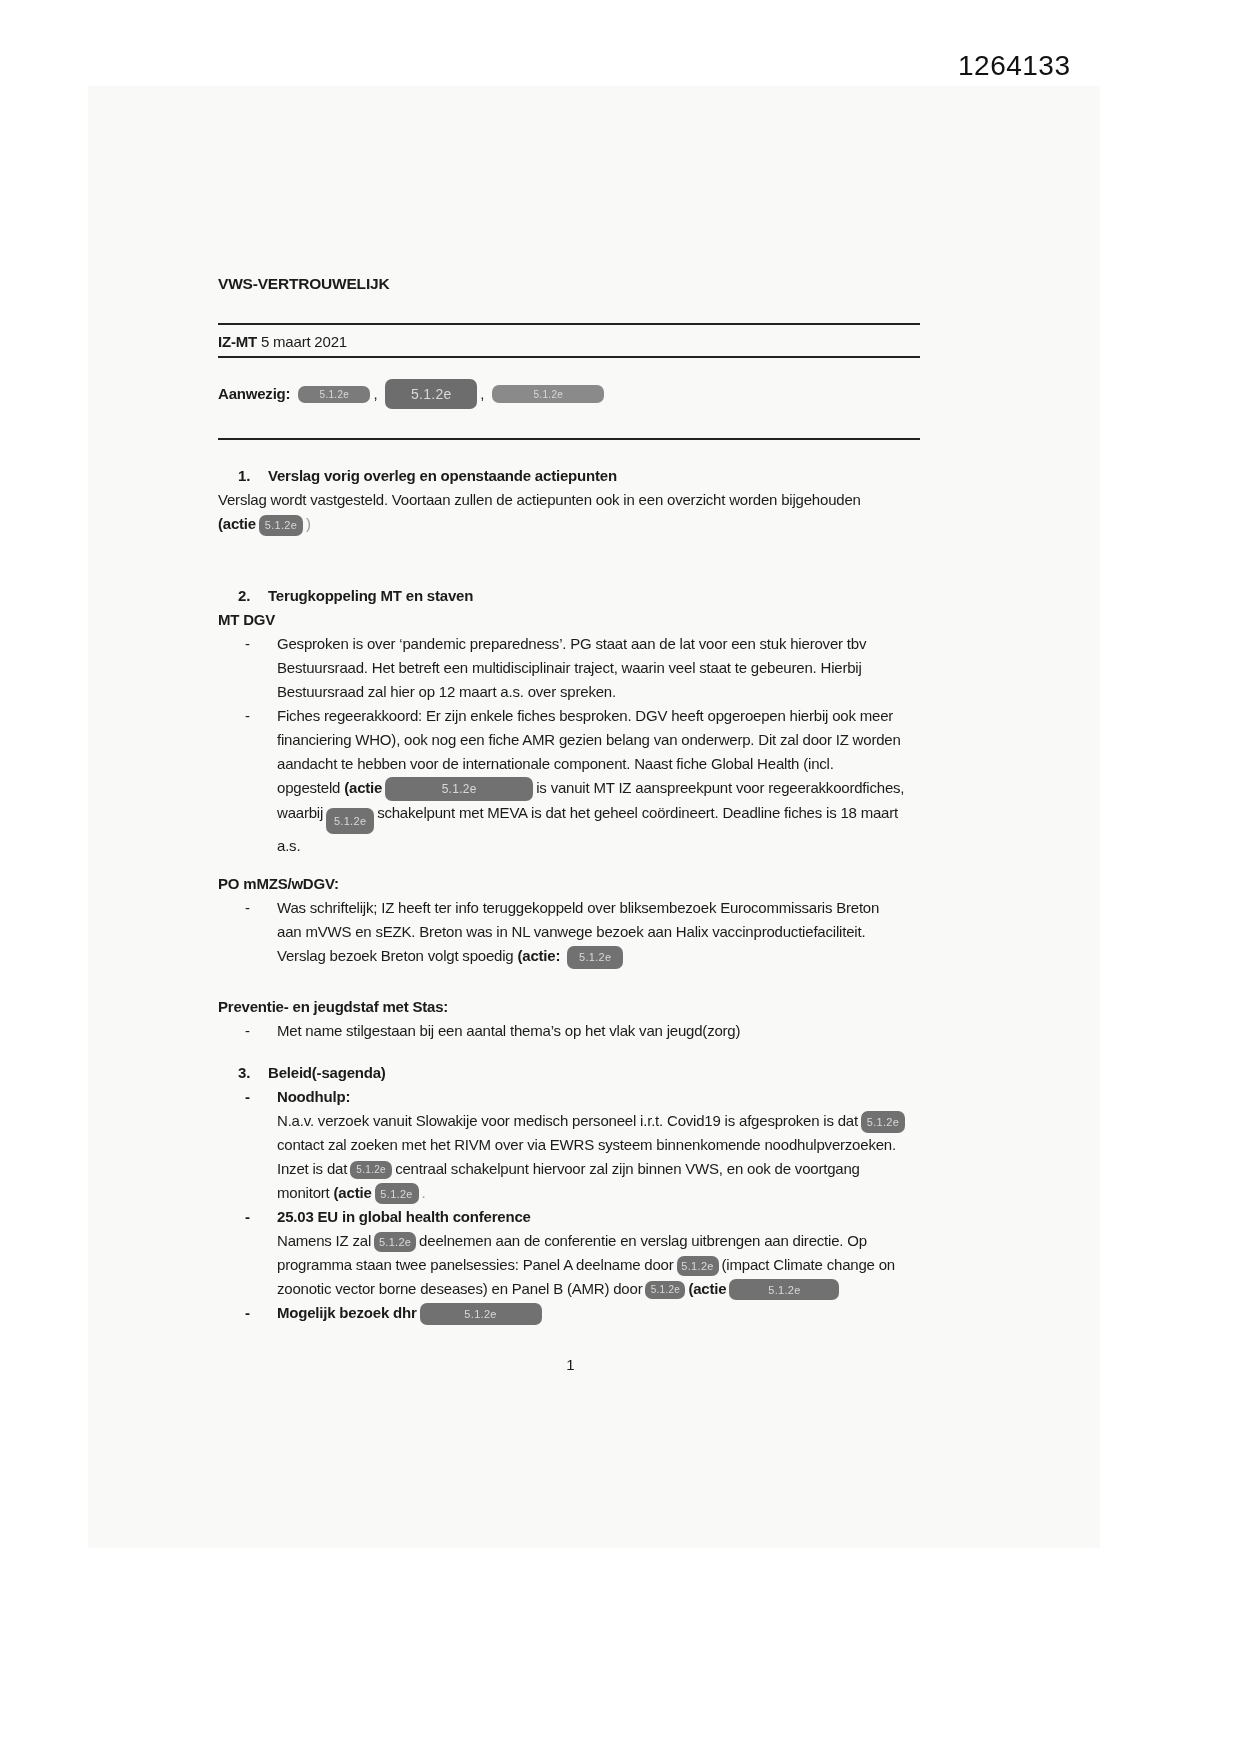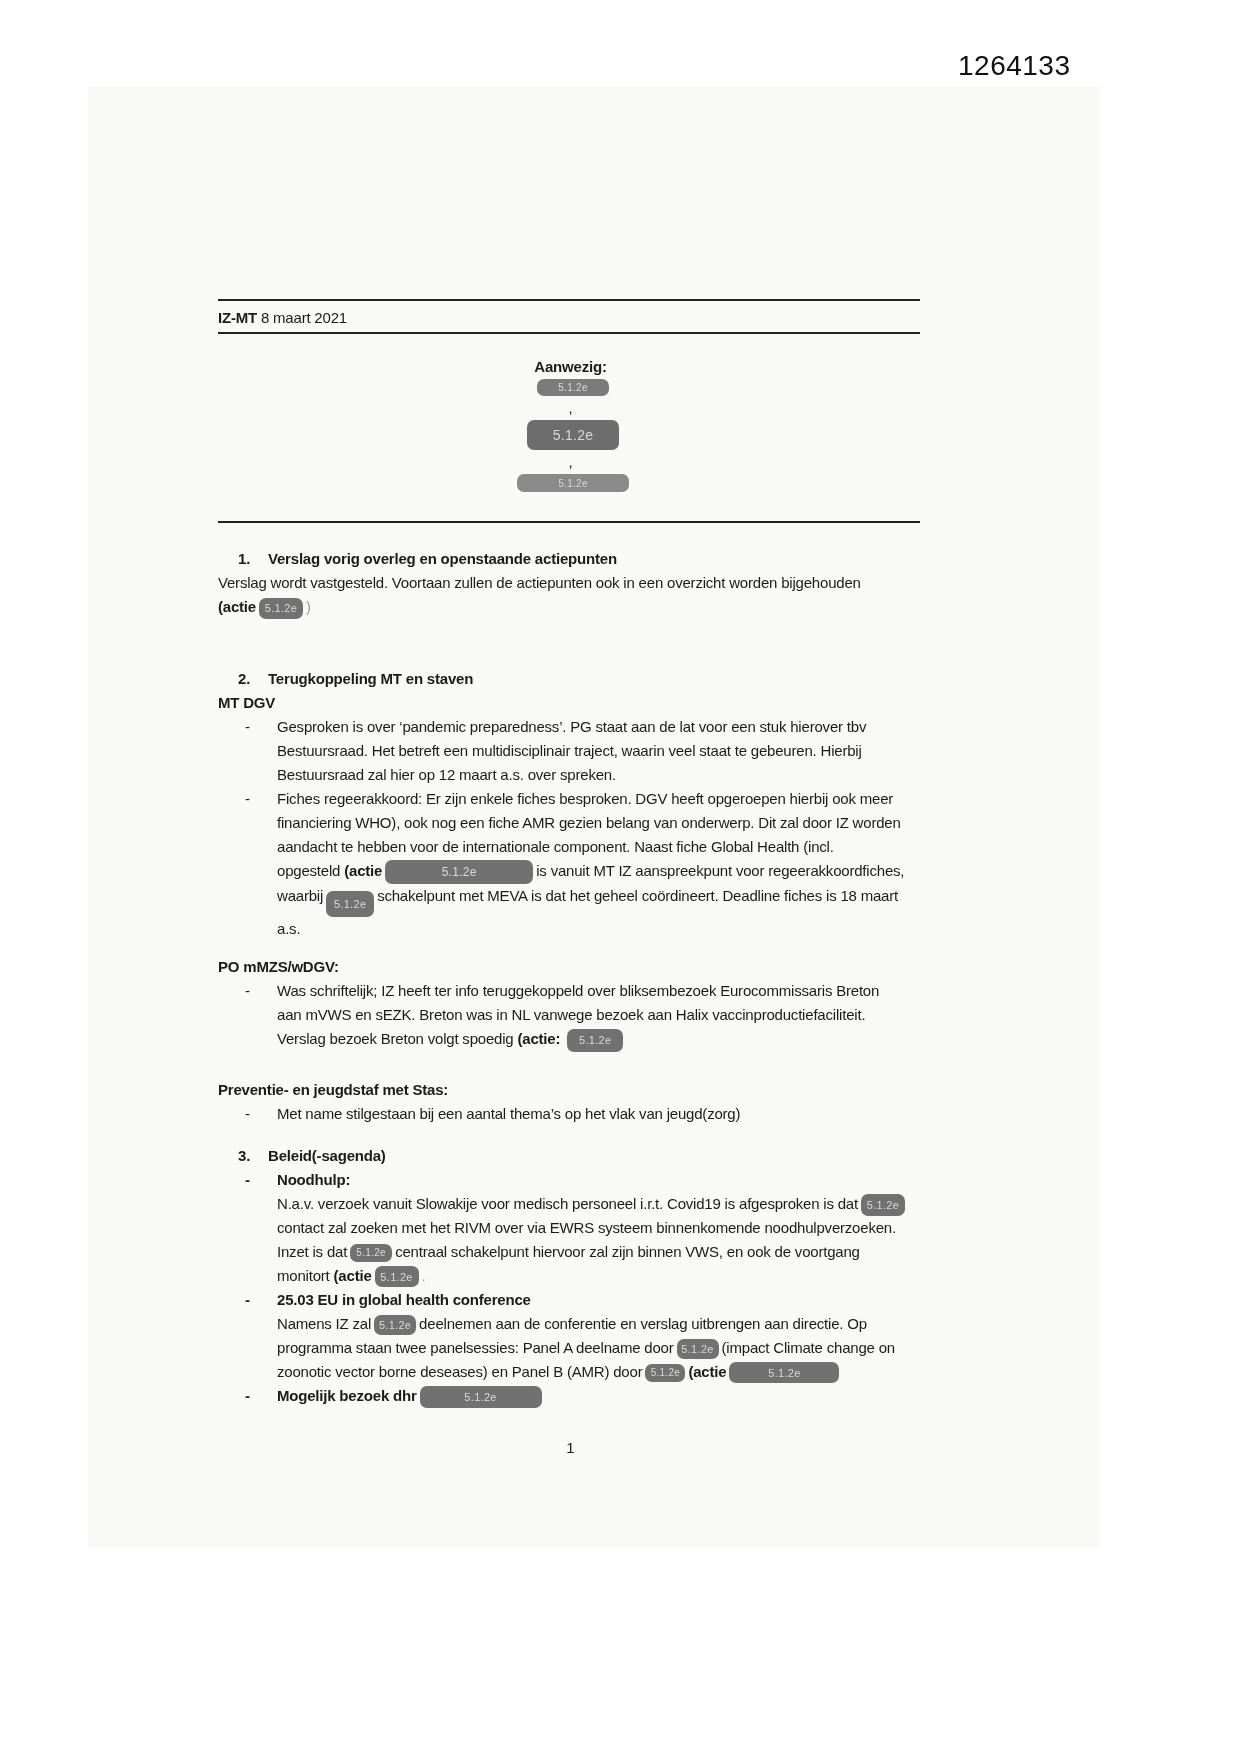--- a/index.html
+++ b/index.html
@@ -7,21 +7,21 @@
         font-family:"Liberation Sans","DejaVu Sans",sans-serif;color:#1b1b1b;overflow:hidden;}
   .scan-shade{position:absolute;left:88px;top:86px;width:1012px;height:1462px;background:#f9f9f7;}
   .doc-number{position:absolute;left:958px;top:50px;font-size:28px;letter-spacing:0.5px;color:#111;}
   .content{position:absolute;left:218px;top:272px;width:705px;font-size:15px;line-height:24px;letter-spacing:-0.2px;}
   .b{font-weight:700;}
   .ln{white-space:nowrap;line-height:24px;}
   .rule{border:none;border-top:2.5px solid #222;margin:0;width:702px;}
   .rule.thin{border-top-width:2px;}
   .classification{font-weight:700;font-size:15.5px;}
   .meeting-line{margin-top:5px;}
-  .attend-row{display:flex;align-items:center;margin-top:21px;white-space:nowrap;flex-direction:column;}
+  .attend-row{display:flex;align-items:center;margin-top:21px;white-space:nowrap;}
   .redact{display:inline-flex;align-items:center;justify-content:center;
           background:#717171;color:#d9d9d9;font-size:11px;letter-spacing:0.3px;
           vertical-align:middle;margin:0 3px;line-height:normal;border-radius:7px;}
   .num-head{position:relative;padding-left:50px;font-weight:700;}
   .num-head .num{position:absolute;left:20px;}
   .indent1{}
   .indent2{margin-left:59px;}
   .li{position:relative;padding-left:59px;}
   .li .dash{position:absolute;left:27px;top:0;}
   .subhead{font-weight:700;}
@@ -33,24 +33,25 @@
 </style>
 </head>
 <body>
 
 <div class="page">
   <div class="scan-shade"></div>
   <div class="doc-number">1264133</div>
 
   <div class="content">
 
+    <div class="classification">VWS-VERTROUWELIJK</div>
 
     <hr class="rule mt27">
 
-    <div class="ln meeting-line"><span class="b">IZ-MT</span> <span>8 maart 2021</span></div>
+    <div class="ln meeting-line"><span class="b">IZ-MT</span> <span>5 maart 2021</span></div>
 
     <hr class="rule mt2">
 
     <div class="attend-row">
       <span class="b">Aanwezig:</span>
       <span class="redact" style="width:72px;height:17px;font-size:10px;background:#7b7b7b;margin-left:8px;">5.1.2e</span>
         <span>,</span>
       <span class="redact" style="width:92px;height:30px;font-size:14px;background:#6d6d6d;margin-left:8px;">5.1.2e</span>
         <span>,</span>
       <span class="redact" style="width:112px;height:18px;font-size:10px;background:#8a8a8a;margin-left:8px;">5.1.2e</span>

